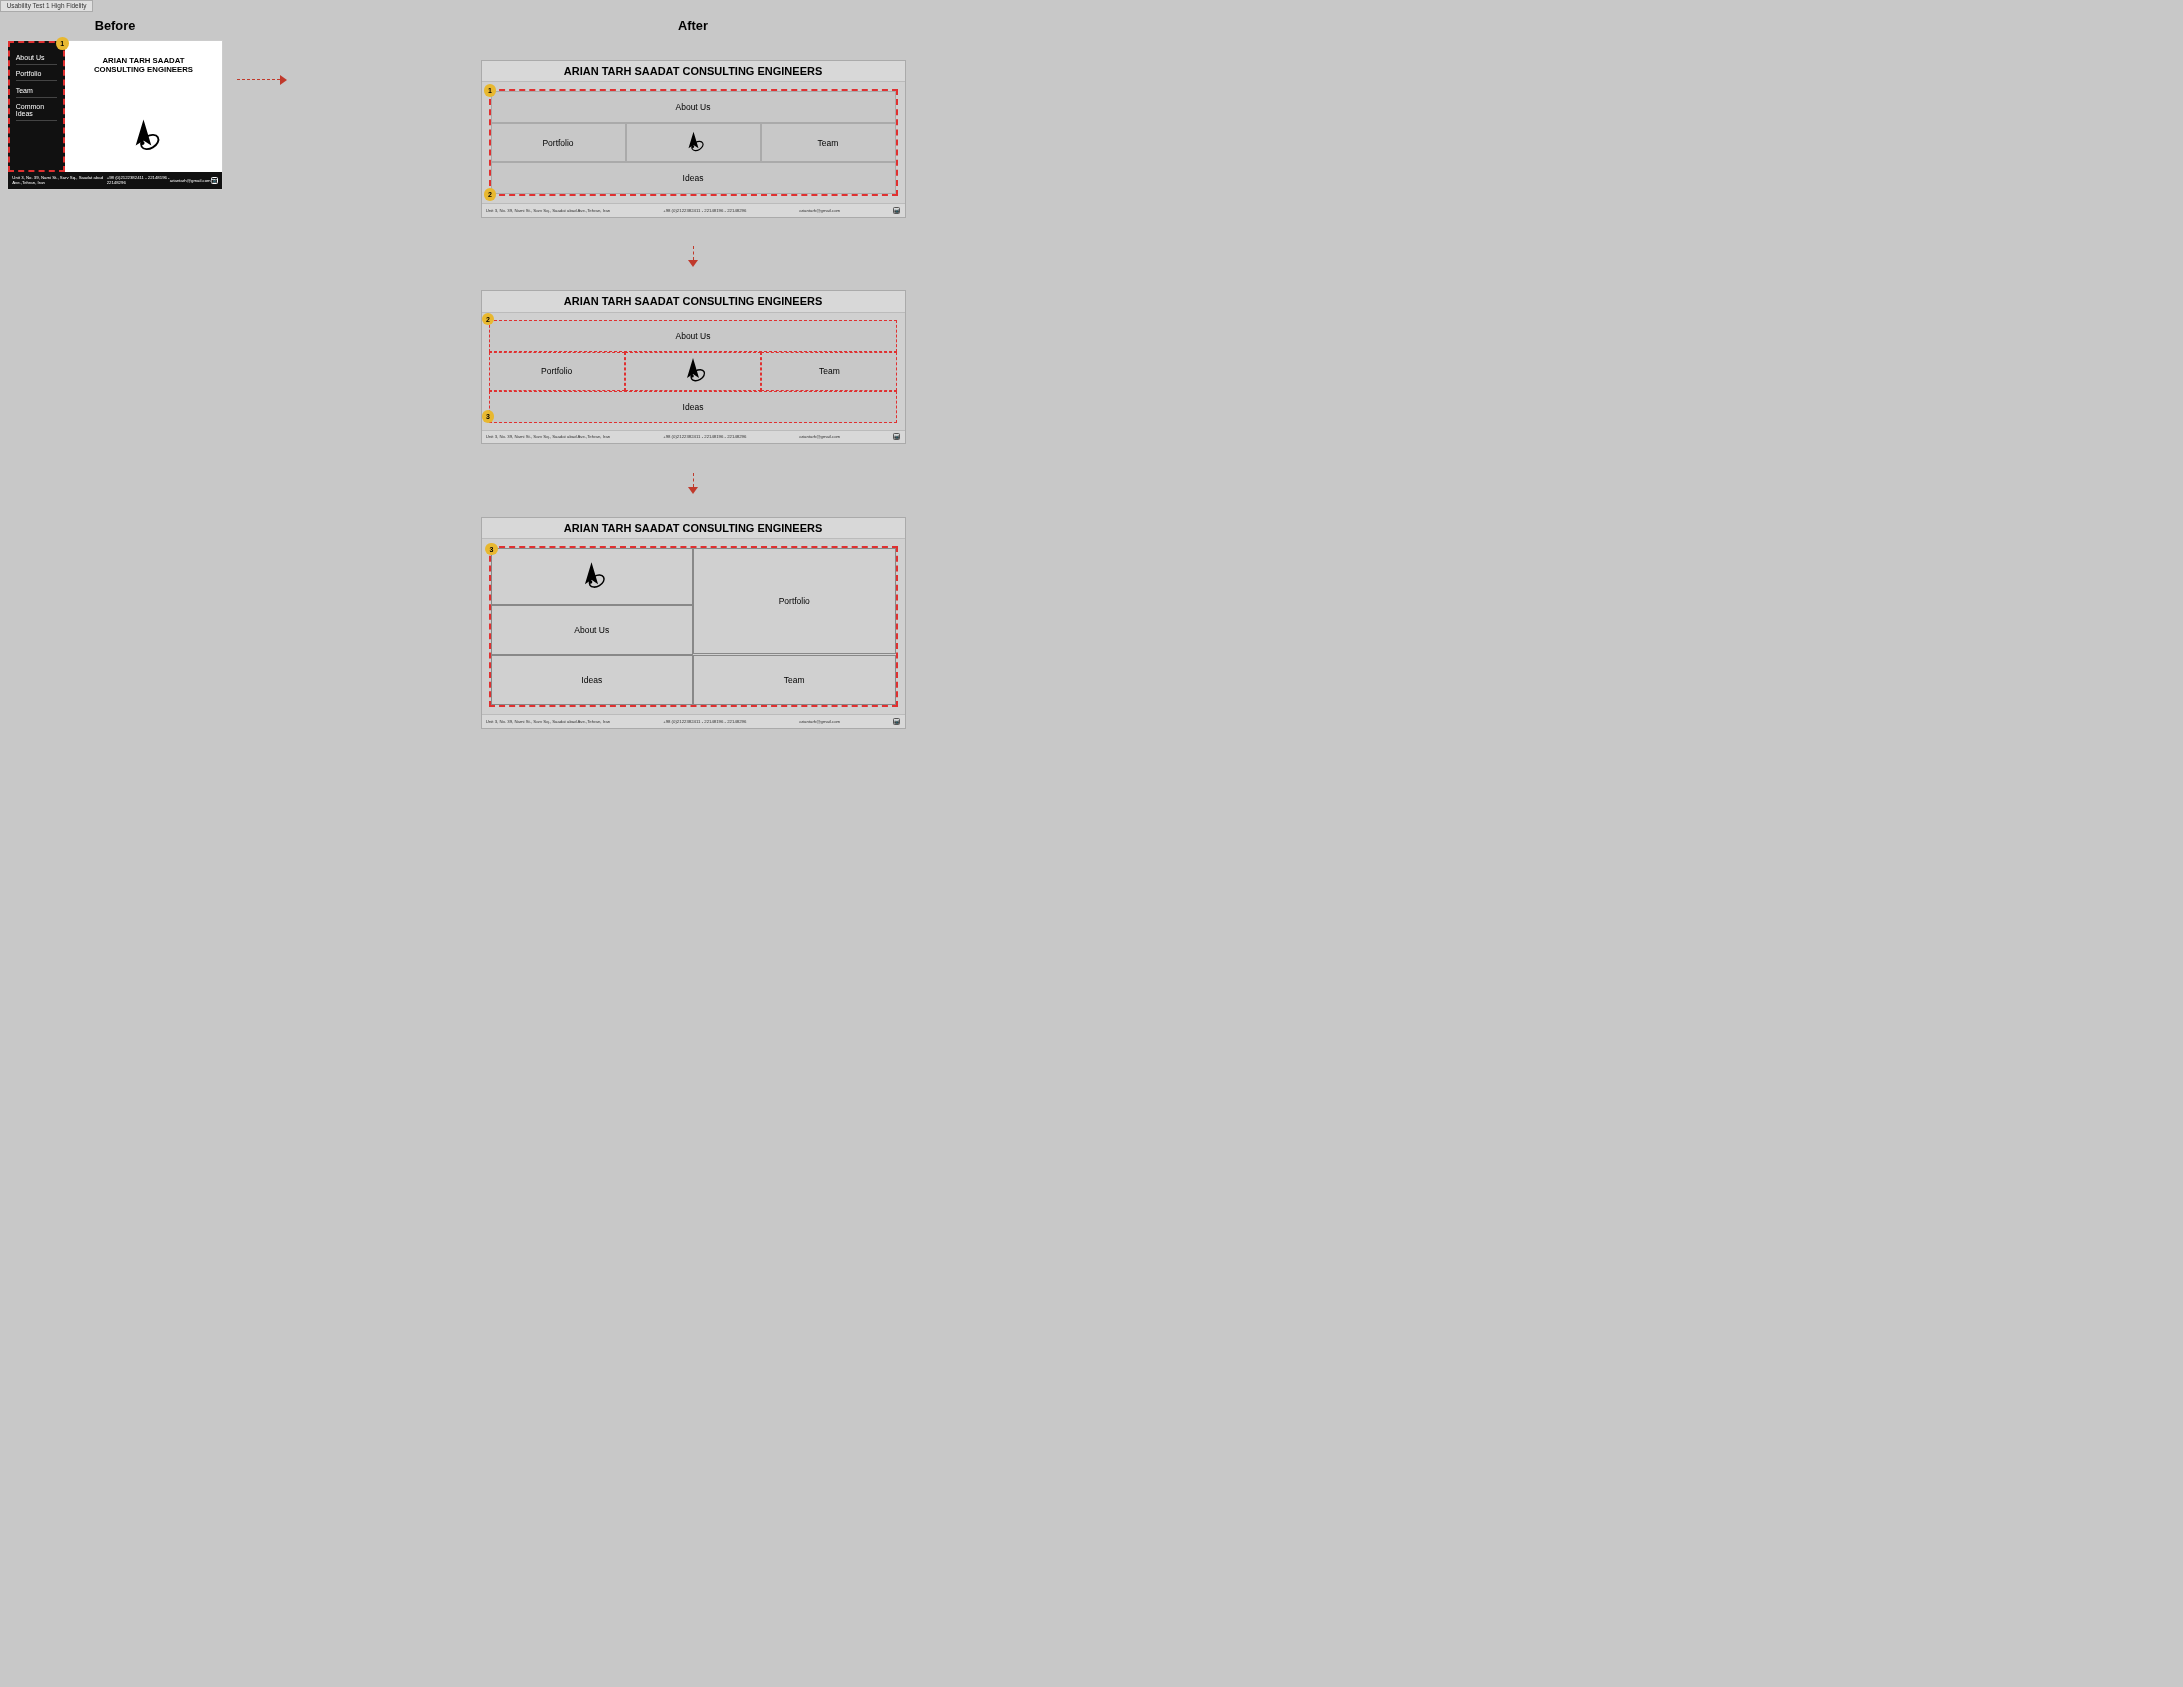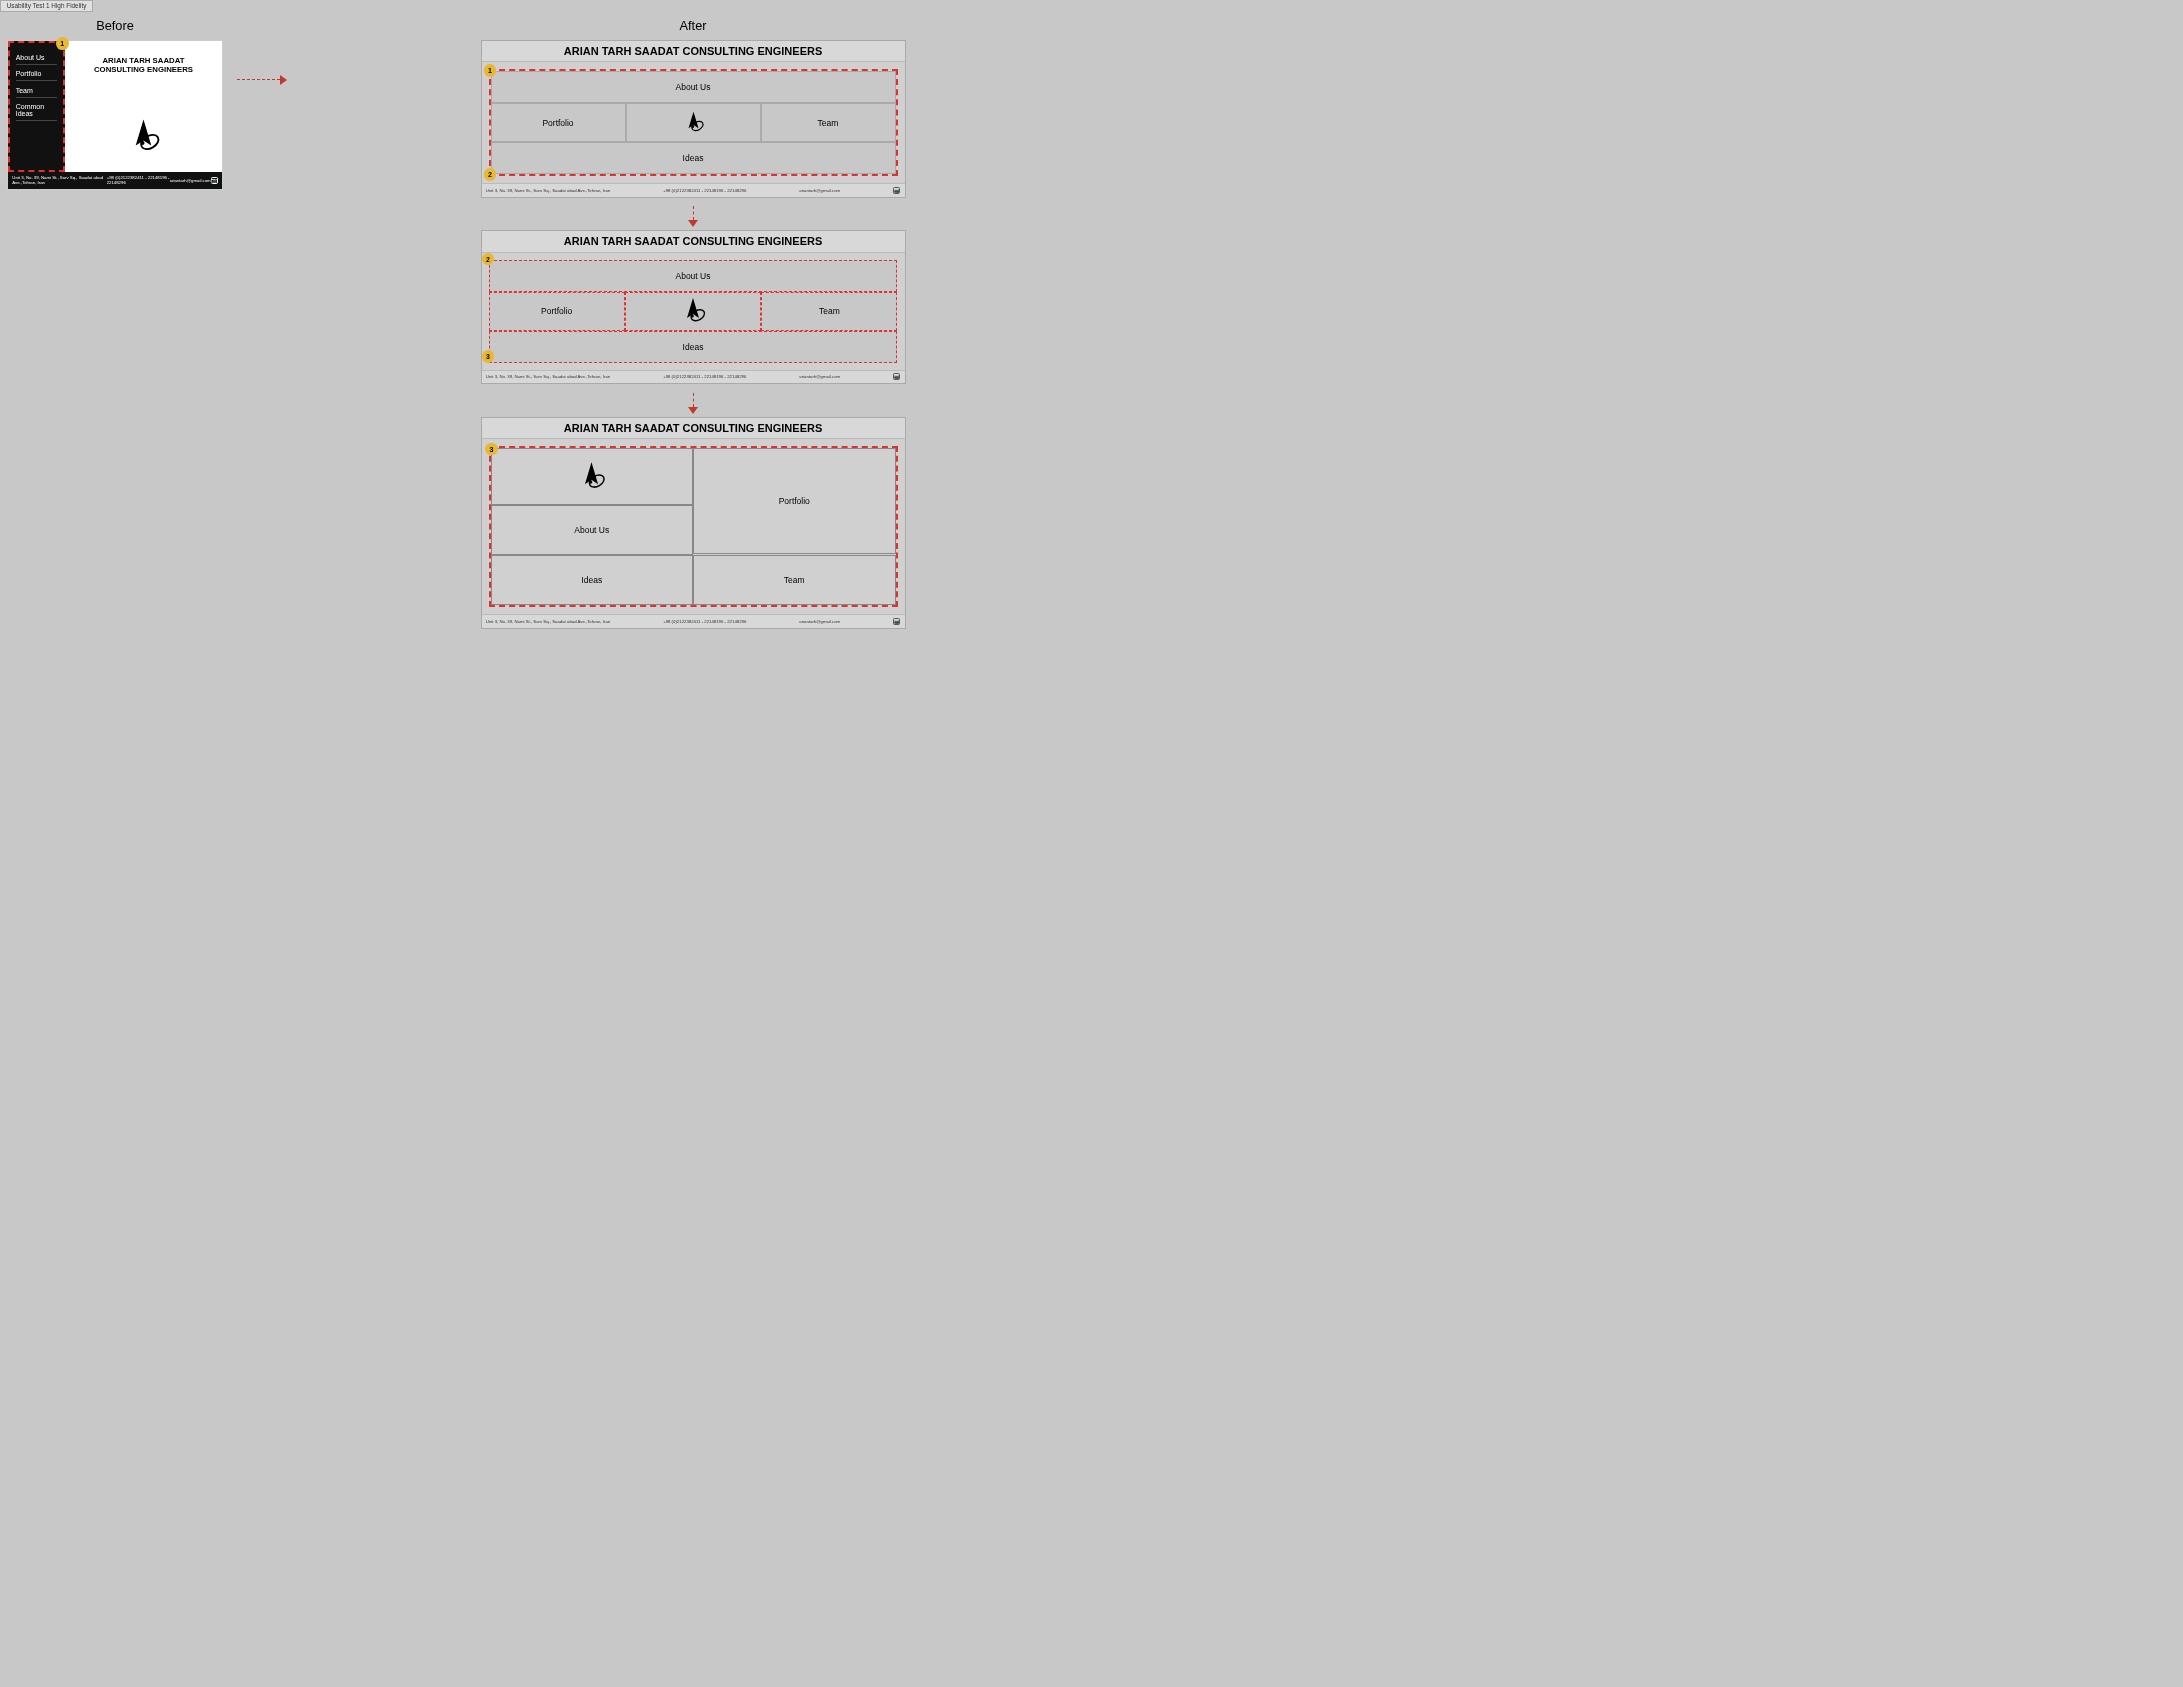--- a/index.html
+++ b/index.html
@@ -35,21 +35,21 @@
     
     .before-panel {
       display: flex;
       flex-direction: column;
       align-items: center;
       width: 216px;
     }
 
     .section-title {
       font-size: 12.8px;
-      font-weight: normal;
+      font-weight: bold;
       margin-bottom: 7px;
       color: #000;
       text-align: center;
     }
 
     .before-frame {
       background: #fff;
       border: 1.4px solid #ccc;
       width: 216px;
     }
@@ -157,20 +157,21 @@
       border-bottom: 5px solid transparent;
       border-left: 7px solid #c0392b;
     }
 
     
     .after-column {
       display: flex;
       flex-direction: column;
       align-items: center;
       flex: 1;
+      gap: 20px;
     }
 
     .after-panel {
       background: #d0d0d0;
       border: 1.4px solid #aaa;
       width: 425px;
       margin-bottom: 5.7px;
     }
 
     .after-header {

